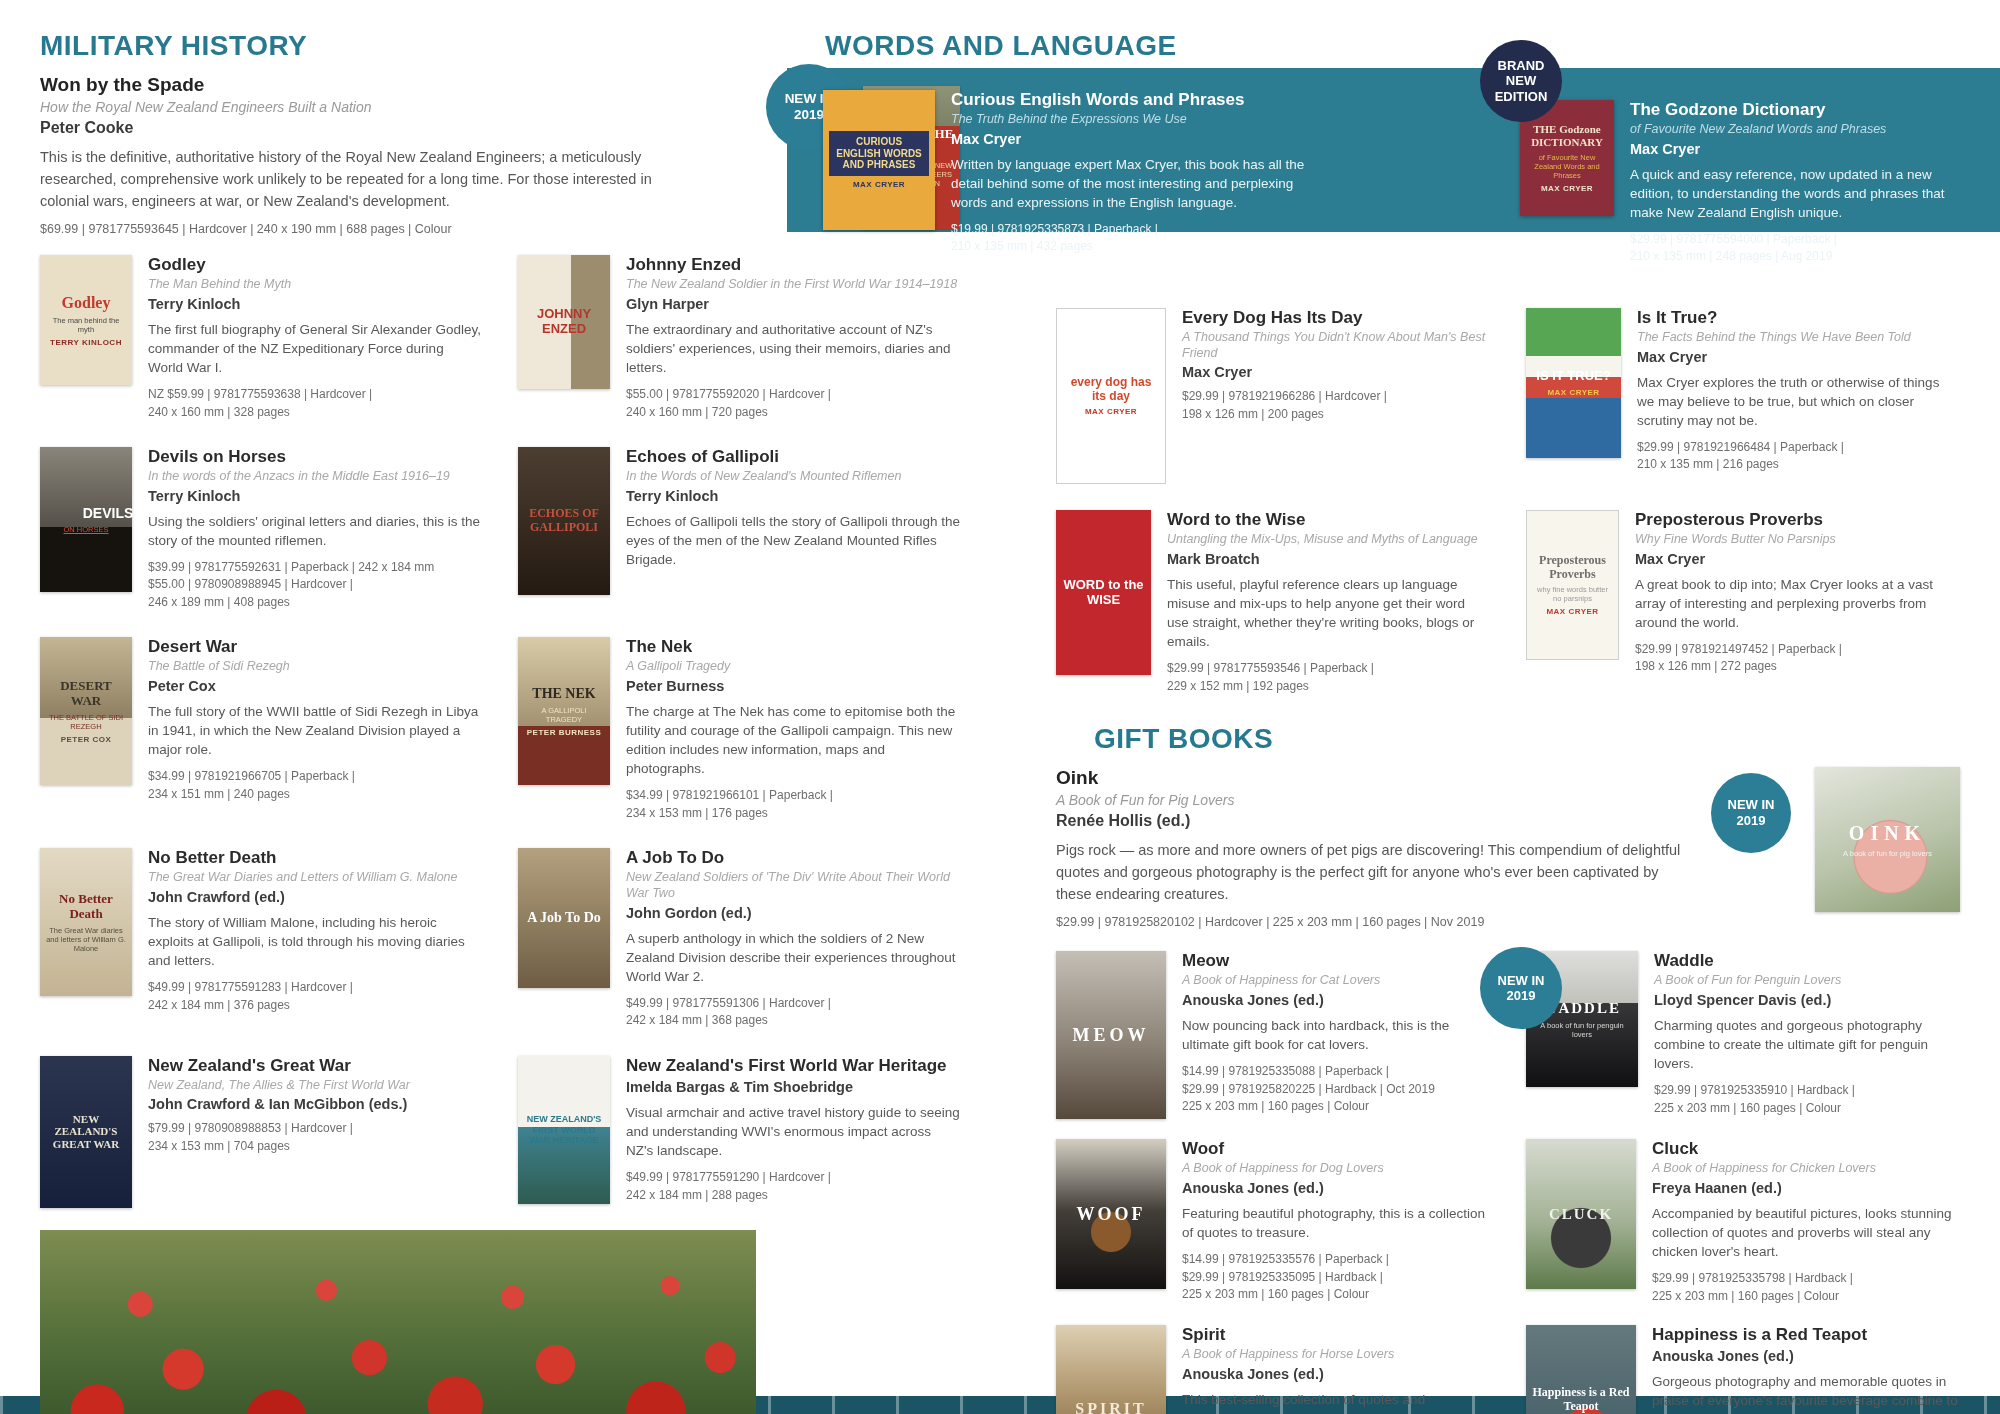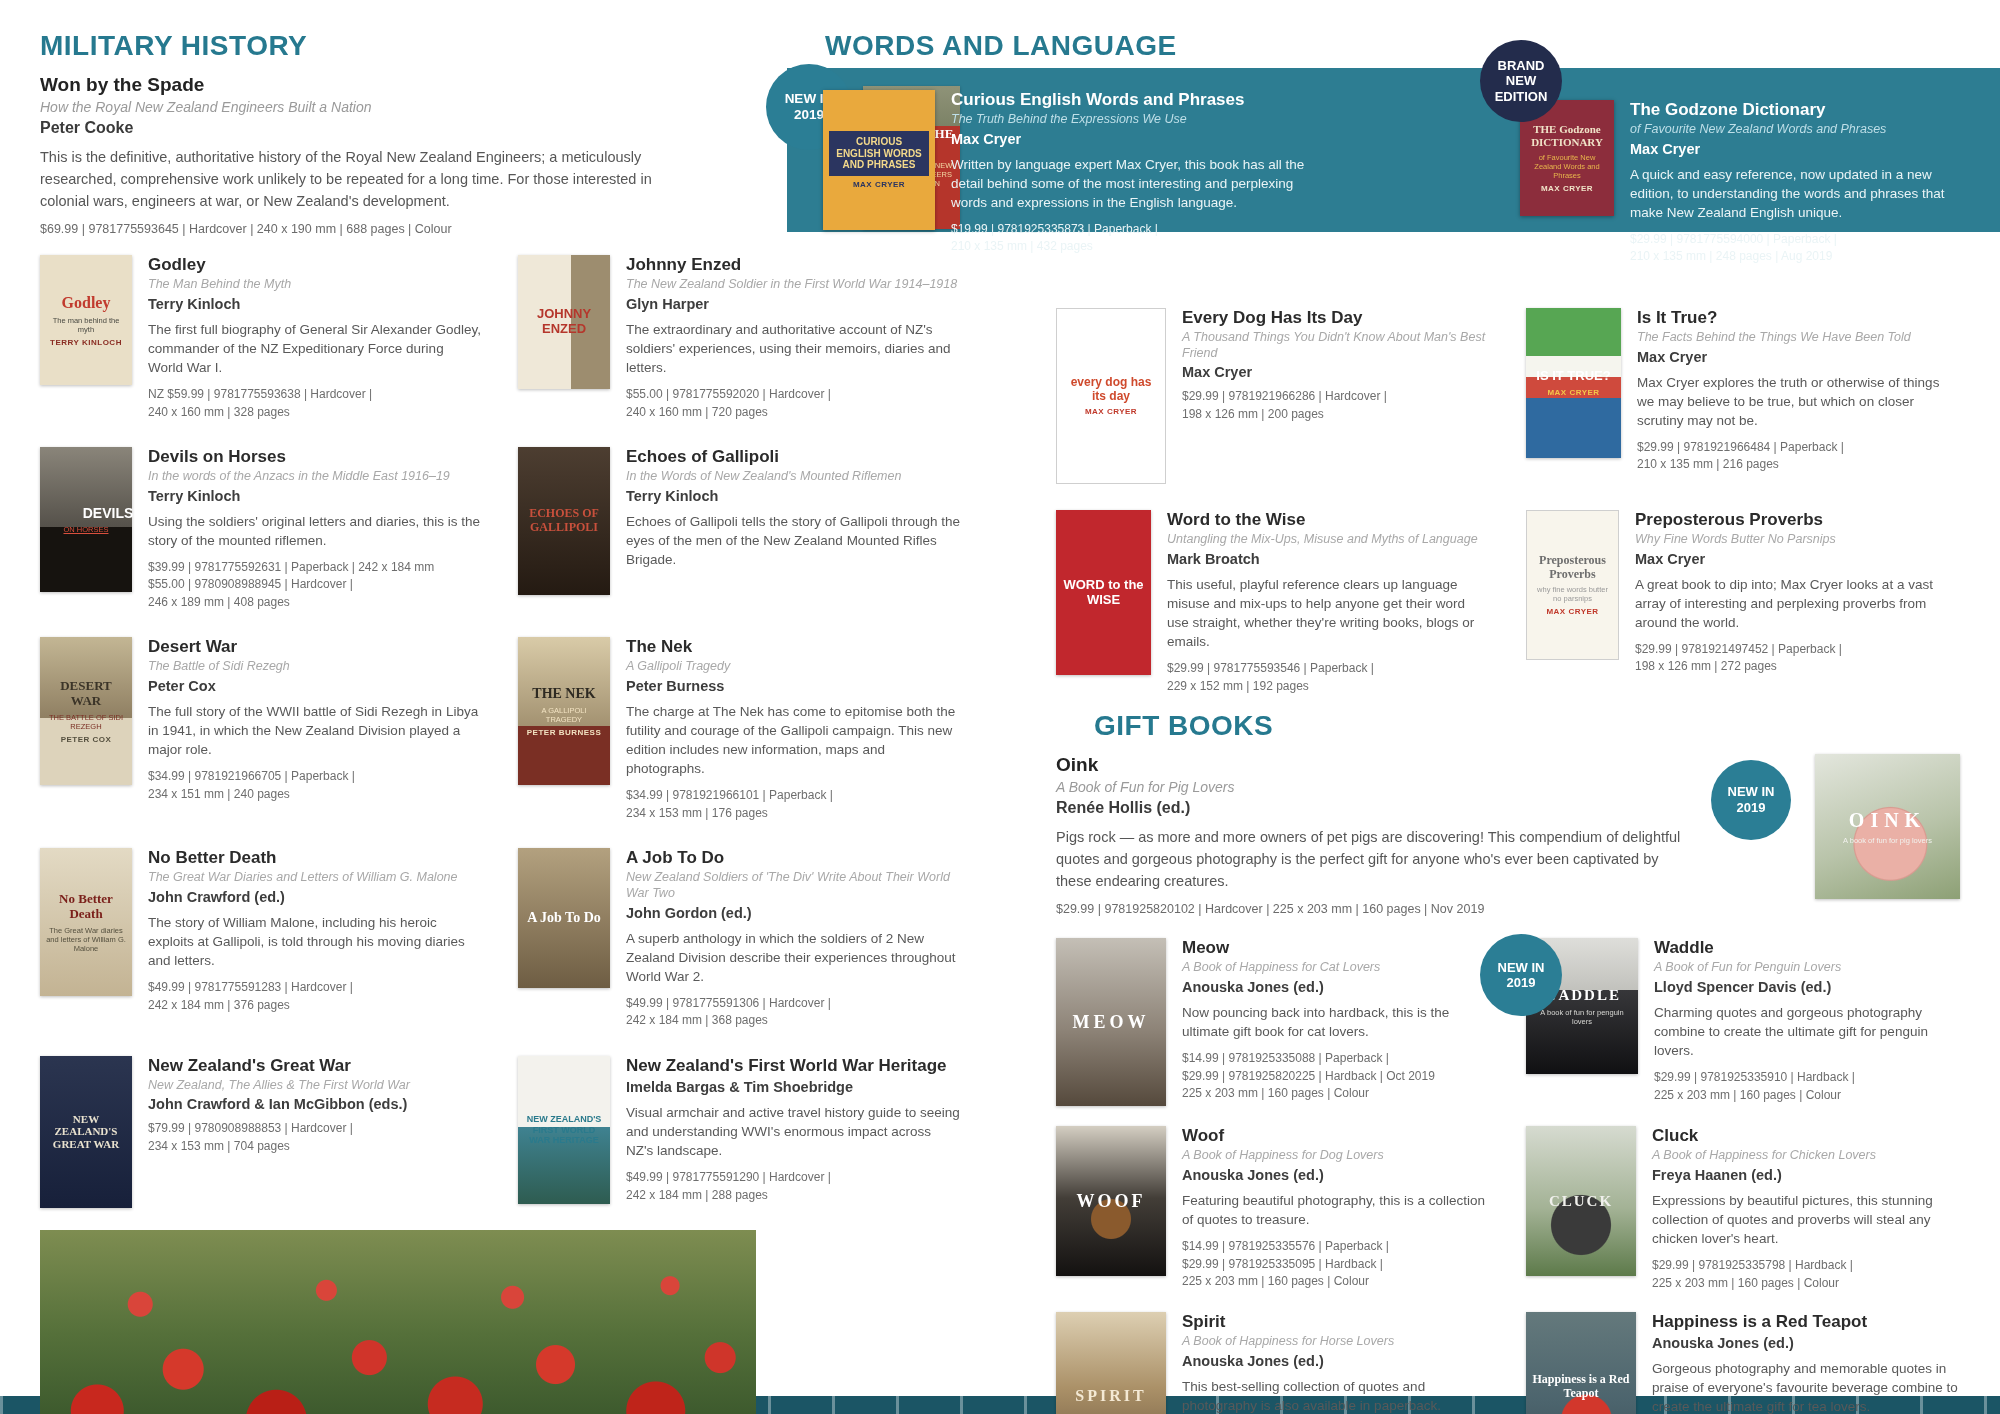--- a/index.html
+++ b/index.html
@@ -54,21 +54,21 @@
   .band-row .book-entry:nth-child(1){position:absolute;left:36px;top:16px;width:488px;}
   .band-row .book-entry:nth-child(2){position:absolute;left:733px;top:26px;width:440px;}
   .on-teal .book-title{color:#ffffff;}
   .on-teal .book-subtitle{color:#bedfe8;}
   .on-teal .book-author{color:#ffffff;}
   .on-teal .book-desc{color:#eaf4f6;}
   .on-teal .book-meta{color:#eaf4f6;}
   .on-teal .cover{box-shadow:0 1px 4px rgba(0,0,0,.35);}
 
   .below-band{margin-left:269px;margin-top:56px;width:904px;}
-  .gift-header{margin-top:15px;}
+  .gift-header{margin-top:28px;}
   .oink-flex{display:flex;gap:24px;margin-bottom:22px;}
   .oink-text{flex:1;min-width:0;}
   .gift-grid{row-gap:20px;}
 
   
   .poppy{width:716px;height:232px;margin-top:22px;
     background:
       radial-gradient(circle at 8% 78%, #c8281e 0 26px, transparent 27px),
       radial-gradient(circle at 20% 60%, #d5392b 0 20px, transparent 21px),
       radial-gradient(circle at 33% 82%, #b91f16 0 30px, transparent 31px),
@@ -536,21 +536,21 @@
 
       <div class="cover" style="background: radial-gradient(circle at 50% 66%, rgb(58, 58, 58) 0px, rgb(58, 58, 58) 26%, transparent 27%), linear-gradient(rgb(214, 219, 208) 0%, rgb(163, 178, 149) 55%, rgb(93, 122, 74) 100%); width: 110px; height: 150px;">
         <div class="cover-label serif" style="color: rgb(240, 240, 236); font-size: 15px; letter-spacing: 2px;">CLUCK</div>
 
       </div>
     </div>
     <div class="info">
       <div class="book-title">Cluck</div>
       <div class="book-subtitle">A Book of Happiness for Chicken Lovers</div>
       <div class="book-author">Freya Haanen (ed.)</div>
-      <div class="book-desc">Expressions by beautiful pictures, this stunning collection of quotes and proverbs will steal any chicken lover's heart.</div>
+      <div class="book-desc">Accompanied by beautiful pictures, looks stunning collection of quotes and proverbs will steal any chicken lover's heart.</div>
       <div class="book-meta">
                 <div>$29.99 | 9781925335798 | Hardback |</div>
                 <div>225 x 203 mm | 160 pages | Colour</div>
               </div>
     </div>
   </div>
           <div class="book-entry">
     <div class="cover-wrap">
 
       <div class="cover" style="background: linear-gradient(rgb(221, 207, 178) 0%, rgb(171, 145, 104) 45%, rgb(96, 75, 52) 100%); width: 110px; height: 168px;">

